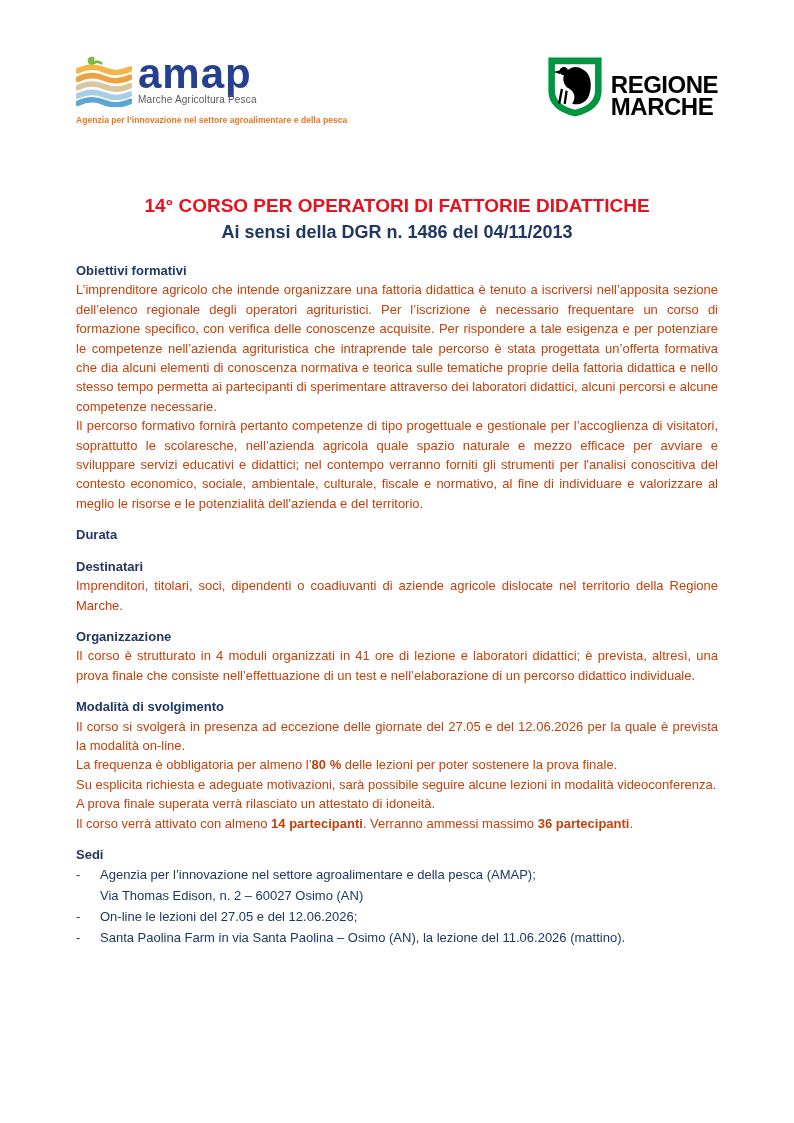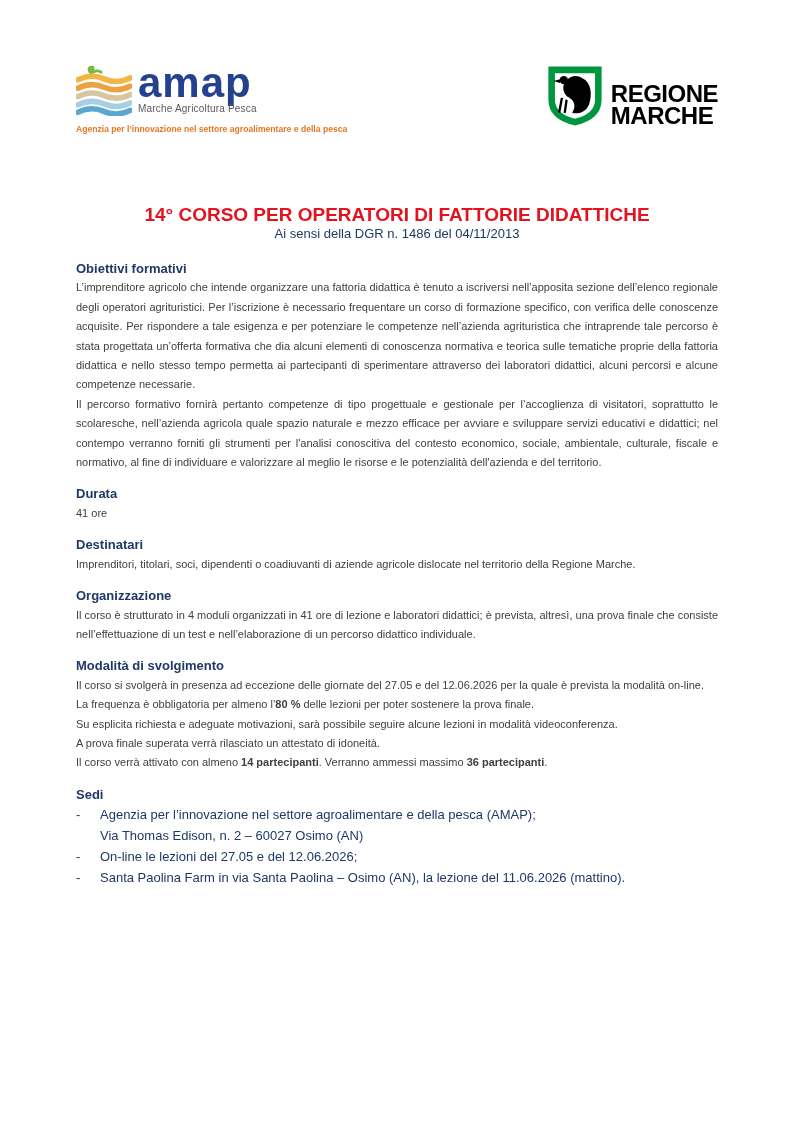--- a/index.html
+++ b/index.html
@@ -4,21 +4,21 @@
 <style>
   * { margin:0; padding:0; box-sizing:border-box; }
   html,body { background:#ffffff; }
   .page {
     position:relative;
     width:794px; height:1123px;
     margin:0 auto;
     background:#ffffff;
     font-family:"Liberation Sans", sans-serif;
     color:#1f3864;
-    padding:9px 76px;
+    padding:0 76px;
     overflow:hidden;
   }
   
   .logo-row {
     padding-top:55px;
     display:flex;
     justify-content:space-between;
     align-items:flex-start;
   }
   .amap-logo { width:245px; }
@@ -44,33 +44,34 @@
     line-height:21.5px; letter-spacing:-0.5px;
   }
   
   .doc-title {
     margin-top:70px;
     text-align:center;
     font-size:19px; font-weight:700;
     color:#e4131f;
   }
   .doc-subtitle {
+    margin-top:5px;
     text-align:center;
-    font-size:13px; font-weight:400;
+    font-size:18px; font-weight:700;
     color:#1f3864;
   }
   
   .doc-body { margin-top:18px; }
   .sec { margin-top:12px; }
   .sec:first-child { margin-top:0; }
   .sec-heading {
     font-size:13px; font-weight:700; color:#1f3864; line-height:19.4px;
   }
   .body-text {
-    font-size:11px; line-height:19.4px; color:#404040;
+    font-size:13px; line-height:19.4px; color:#c2410c;
     text-align:justify;
   }
   .body-text b { font-weight:700; }
   
   .bullet-item { display:flex; font-size:13px; line-height:21px; color:#1f3864; }
   .bullet-marker { width:24px; flex:0 0 auto; }
   .bullet-lines { flex:1; }
 </style>
 </head>
 <body>
@@ -120,21 +121,20 @@
   <main class="doc-body">
 
     <section class="sec">
       <h3 class="sec-heading">Obiettivi formativi</h3>
       <p class="body-text">L’imprenditore agricolo che intende organizzare una fattoria didattica è tenuto a iscriversi nell’apposita sezione dell’elenco regionale degli operatori agrituristici. Per l’iscrizione è necessario frequentare un corso di formazione specifico, con verifica delle conoscenze acquisite. Per rispondere a tale esigenza e per potenziare le competenze nell’azienda agrituristica che intraprende tale percorso è stata progettata un’offerta formativa che dia alcuni elementi di conoscenza normativa e teorica sulle tematiche proprie della fattoria didattica e nello stesso tempo permetta ai partecipanti di sperimentare attraverso dei laboratori didattici, alcuni percorsi e alcune competenze necessarie.</p>
       <p class="body-text">Il percorso formativo fornirà pertanto competenze di tipo progettuale e gestionale per l’accoglienza di visitatori, soprattutto le scolaresche, nell’azienda agricola quale spazio naturale e mezzo efficace per avviare e sviluppare servizi educativi e didattici; nel contempo verranno forniti gli strumenti per l'analisi conoscitiva del contesto economico, sociale, ambientale, culturale, fiscale e normativo, al fine di individuare e valorizzare al meglio le risorse e le potenzialità dell'azienda e del territorio.</p>
     </section>
 
     <section class="sec">
       <h3 class="sec-heading">Durata</h3>
-      <p class="body-text">41 ore</p>
     </section>
 
     <section class="sec">
       <h3 class="sec-heading">Destinatari</h3>
       <p class="body-text">Imprenditori, titolari, soci, dipendenti o coadiuvanti di aziende agricole dislocate nel territorio della Regione Marche.</p>
     </section>
 
     <section class="sec">
       <h3 class="sec-heading">Organizzazione</h3>
       <p class="body-text">Il corso è strutturato in 4 moduli organizzati in 41 ore di lezione e laboratori didattici; è prevista, altresì, una prova finale che consiste nell’effettuazione di un test e nell’elaborazione di un percorso didattico individuale.</p>

